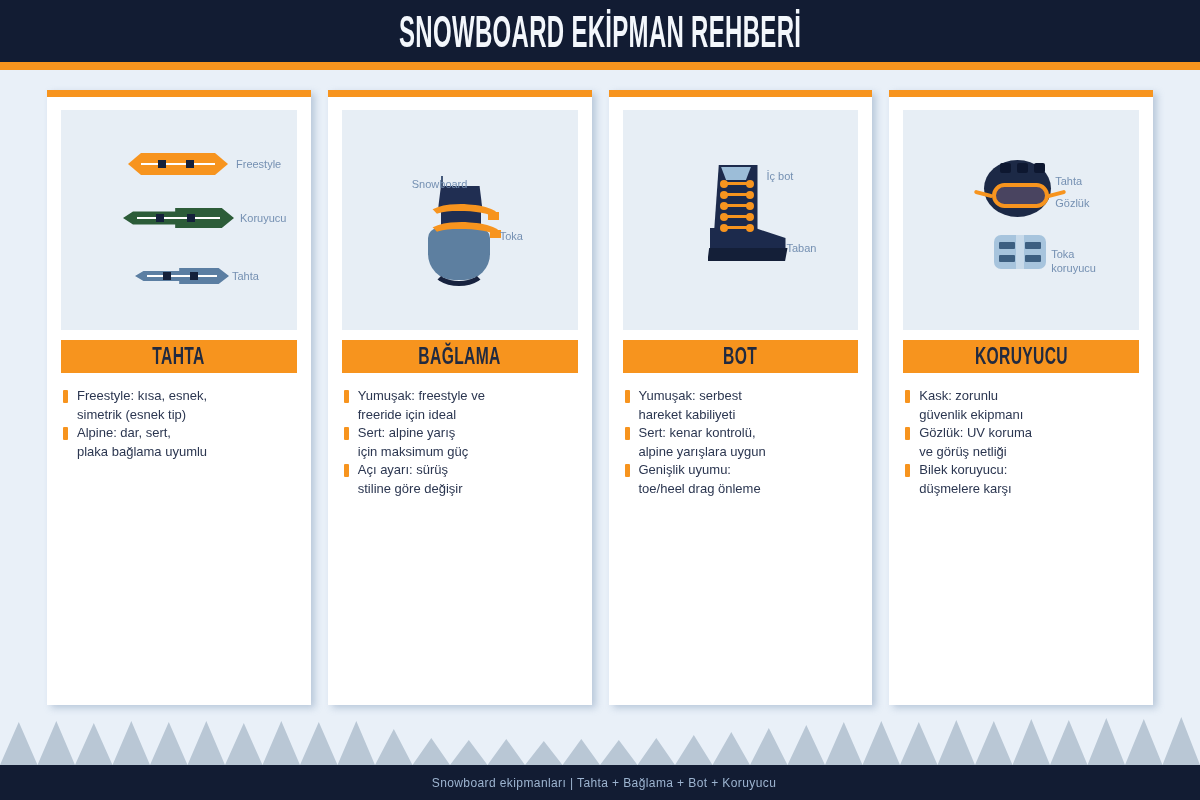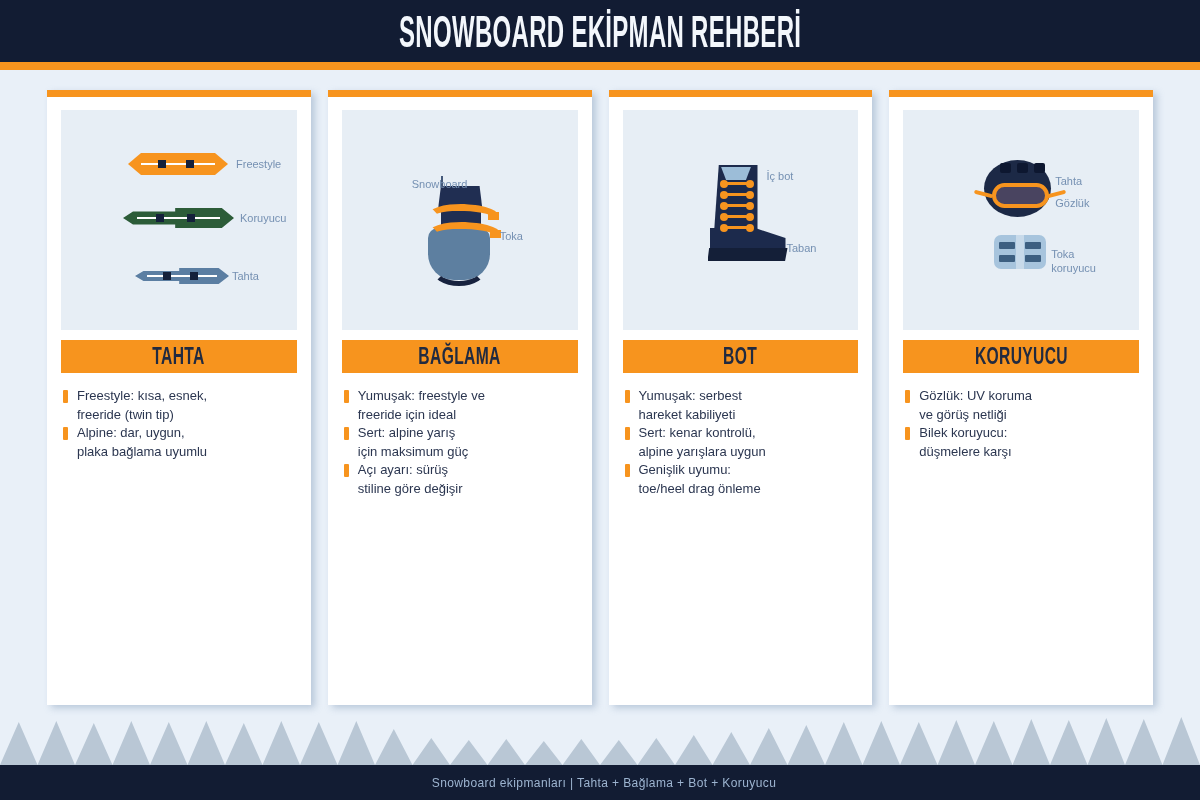--- a/index.html
+++ b/index.html
@@ -114,27 +114,27 @@
         <span class="il" style="left:171px;top:160px">Tahta</span>
       </div>
       <div class="banner">
         <span class="condensed">TAHTA</span>
       </div>
       <ul class="bullets">
         <li>
             <span class="mk"></span>
           <div>
               <div>Freestyle: kısa, esnek,</div>
-               <div>freeride (twin tip)</div>
-            </div>
-          </li>
-        <li>
-            <span class="mk"></span>
-          <div>
-              <div>Alpine: dar, uygun,</div>
+               <div>simetrik (esnek tip)</div>
+            </div>
+          </li>
+        <li>
+            <span class="mk"></span>
+          <div>
+              <div>Alpine: dar, sert,</div>
                <div>plaka bağlama uyumlu</div>
             </div>
           </li>
       </ul>
     </section>
 
     <section class="card">
       <div class="card-top"></div>
       <div class="illus">
         <div class="hb"></div>
@@ -241,20 +241,27 @@
         <span class="il" style="left:148px;top:138px">Toka</span>
         <span class="il" style="left:148px;top:152px">koruyucu</span>
       </div>
       <div class="banner">
         <span class="condensed">KORUYUCU</span>
       </div>
       <ul class="bullets">
         <li>
             <span class="mk"></span>
           <div>
+              <div>Kask: zorunlu</div>
+               <div>güvenlik ekipmanı</div>
+            </div>
+          </li>
+        <li>
+            <span class="mk"></span>
+          <div>
               <div>Gözlük: UV koruma</div>
                <div>ve görüş netliği</div>
             </div>
           </li>
         <li>
             <span class="mk"></span>
           <div>
               <div>Bilek koruyucu:</div>
                <div>düşmelere karşı</div>
             </div>

